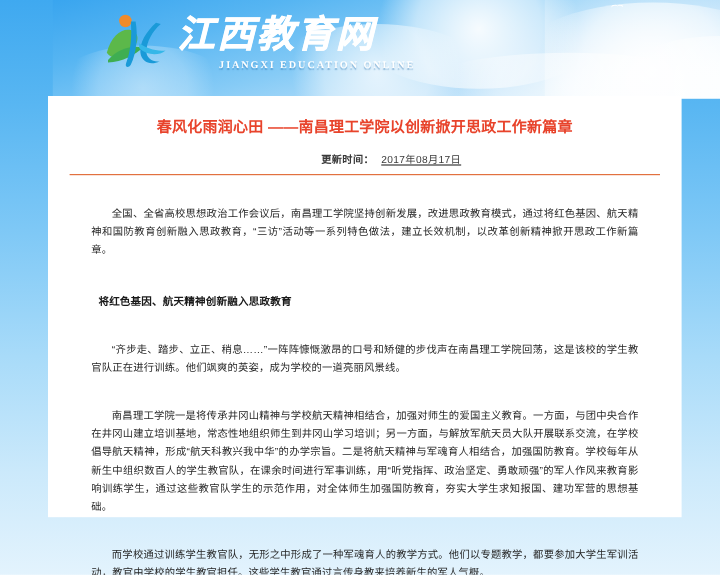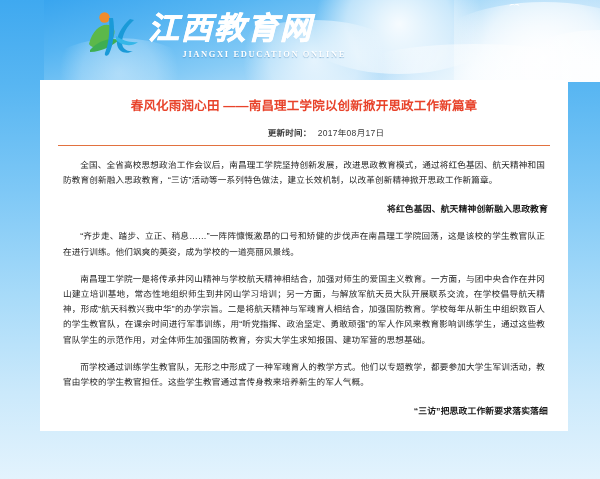--- a/index.html
+++ b/index.html
@@ -141,53 +141,52 @@
 
   .meta {
     margin: 0;
     padding: 11px 0 0 0;
     text-align: center;
     font-size: 8.5px;
     color: #3a3a3a;
     letter-spacing: 0.3px;
   }
   .meta .meta-label { font-weight: 700; margin-left: 44px; }
-  .meta .meta-value { margin-left: 6px; }
+  .meta .meta-value { margin-left: 6px; text-decoration: underline; }
 
   .divider {
     margin: 7px 18px 0 18px;
     height: 0;
     border: 0;
     border-top: 1px solid #e2713f;
   }
 
   .body {
     padding: 0 20px 0 20px;
   }
 
   .body p {
-    margin: 3px;
+    margin: 16px;
     padding: 9px 0 0 0;
     font-size: 8.6px;
     line-height: 15.2px;
     color: #262626;
     text-align: justify;
     text-indent: 2em;
     letter-spacing: 0.15px;
   }
 
   .body h2 {
     margin: 0;
     padding: 11px 0 0 22px;
     font-size: 8.8px;
     line-height: 15px;
     font-weight: 700;
     color: #1a1a1a;
     letter-spacing: 0.15px;
-    text-align: right;
   }
 </style>
 </head>
 <body>
 
 <div class="page">
 
   <div class="banner">
     <div class="sunray"></div>
     <div class="cloud c1"></div>

